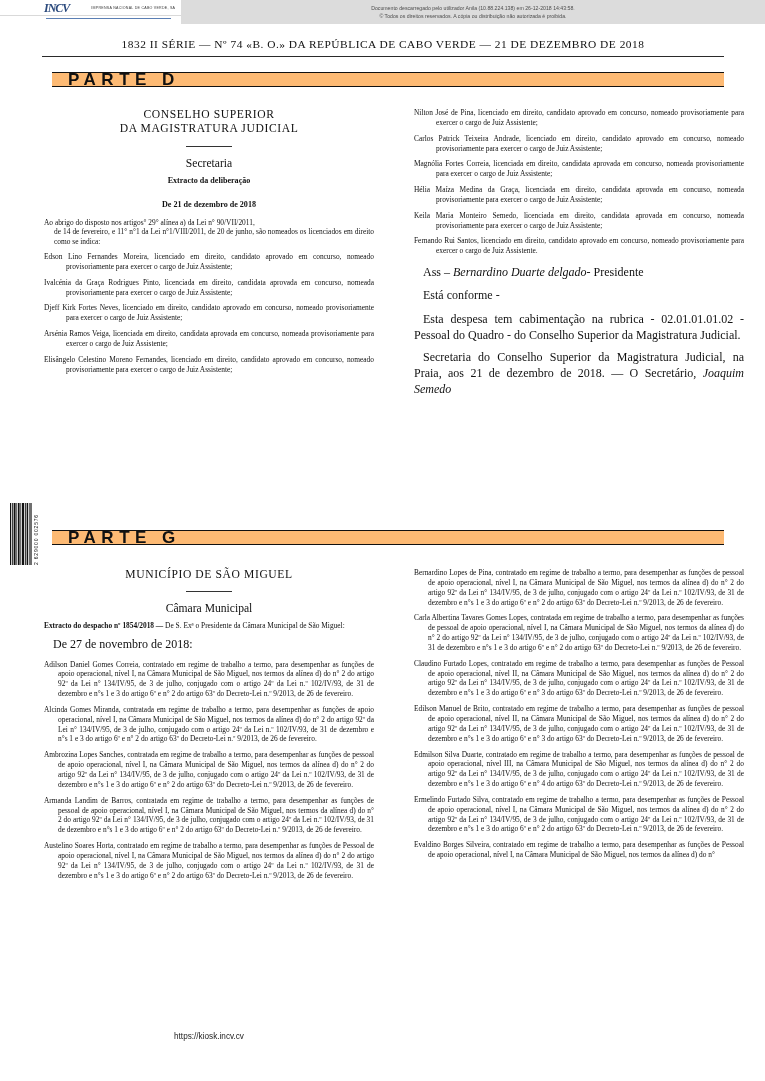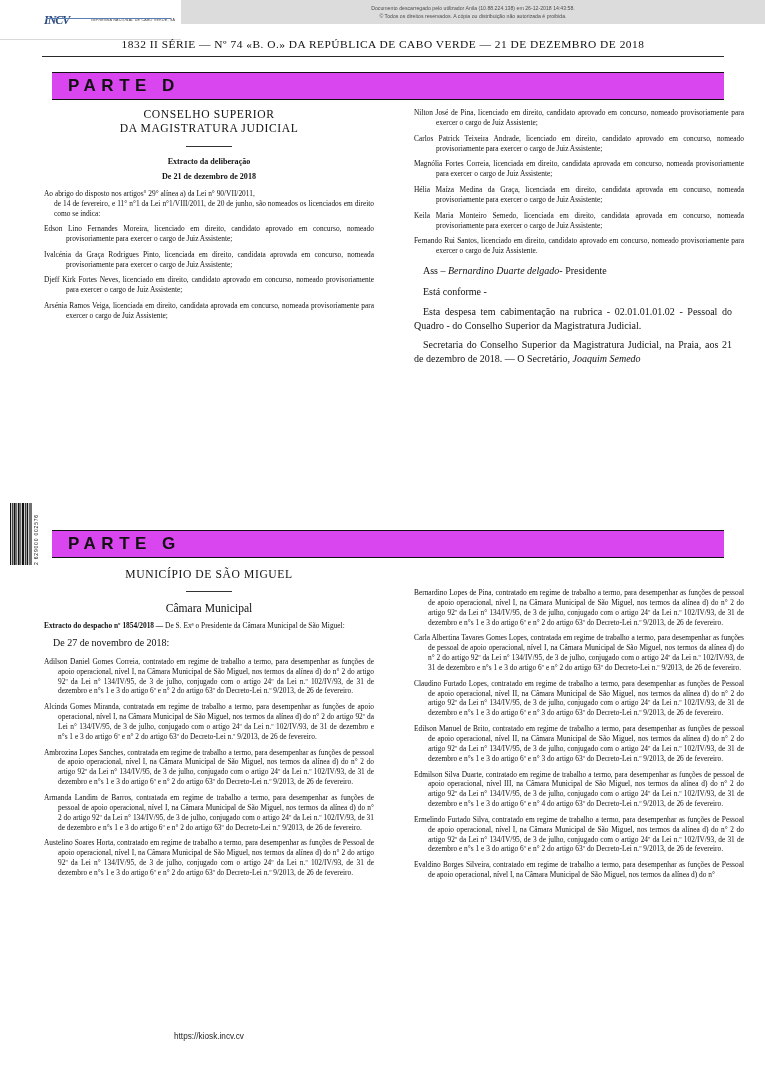--- a/index.html
+++ b/index.html
@@ -12,21 +12,21 @@
     position:relative;
     overflow:hidden;
   }
 
   
   .topbar {
     position:absolute; top:0; left:0; width:765px; height:24px;
     display:flex; align-items:stretch;
   }
   .logo-box {
-    width:181px; height:40px; background:#ffffff;
+    width:181px; height:16px; background:#ffffff;
     display:flex; align-items:center; gap:22px;
     padding-left:44px;
     border-bottom:1px solid #d9d9d9;
   }
   .logo-mark {
     font-family:"Liberation Serif", serif;
     font-style:italic; font-weight:bold;
     font-size:12px; color:#2b4a7d; letter-spacing:-1px;
     line-height:1;
   }
@@ -59,22 +59,22 @@
     font-size:11.4px; letter-spacing:0.5px; color:#111;
     white-space:nowrap;
   }
   .runhead-rule {
     position:absolute; top:56px; left:42px; width:682px; height:1px;
     background:#2a2a2a;
   }
 
   
   .banner {
-    position:absolute; left:52px; width:672px; height:28px;
-    background:#d946ef;
+    position:absolute; left:52px; width:672px; height:15px;
+    background:#fdba74;
     border-top:1.6px solid #111; border-bottom:1.6px solid #111;
     display:flex; align-items:center;
   }
   .banner span {
     font-family:"Liberation Sans", sans-serif;
     font-weight:bold; font-size:17px; letter-spacing:5.5px;
     color:#111; padding-left:16px;
   }
 
   
@@ -91,39 +91,39 @@
     width:46px; height:1px; background:#333;
     margin:9px auto 9px auto;
   }
   .sec-title {
     text-align:center; font-size:11.6px; line-height:1.3; color:#111;
     margin-bottom:4px;
   }
   .sec-sub {
     text-align:center; font-weight:bold; font-size:8.1px; line-height:1.45; color:#111;
   }
-  .sec-sub.tight { margin-top:3px;text-align:center; }
+  .sec-sub.tight { margin-top:12px;text-align:center; }
 
   p.body {
     font-size:7.4px; line-height:1.33; text-align:justify; color:#111;
     margin:0 0 5px 0;
   }
   p.intro { margin-top:7px; text-indent:0; }
   p.intro .l2 { display:block; padding-left:10px; }
 
   p.entry {
     font-size:7.4px; line-height:1.33; text-align:justify; color:#111;
     margin:0 0 6px 0;
     padding-left:22px; text-indent:-22px;
   }
   p.entry.ind-narrow { padding-left:14px; text-indent:-14px; }
 
   p.plain {
-    font-size:10px; line-height:1.35; text-align:justify; color:#111;
-    margin:0 12px 6px 0;
+    font-size:12px; line-height:1.35; text-align:justify; color:#111;
+    margin:0 0 6px 0;
   }
   p.plain.indent1 { padding-left:9px; }
   p.plain.firstind { text-indent:9px; }
 
   i { font-style:italic; }
   b { font-weight:bold; }
 
   
   .barcode {
     position:absolute; left:10px; top:503px;
@@ -175,32 +175,34 @@
 <div class="banner" style="top:72px;">
   <span>PARTE D</span>
 </div>
 
 <div class="col left" style="top:108px;">
   <div class="org-title">
     <div>CONSELHO SUPERIOR</div>
     <div>DA MAGISTRATURA JUDICIAL</div>
   </div>
   <div class="dash-rule"></div>
+  <div class="sec-title">Secretaria</div>
   <div class="sec-sub">Extracto da deliberação</div>
   <div class="sec-sub tight">De 21 de dezembro de 2018</div>
 
   <p class="body intro">
     <span>Ao abrigo do disposto nos artigos° 29° alínea a) da Lei n° 90/VII/2011,</span>
     <span class="l2">de 14 de fevereiro, e 11° n°1 da Lei n°1/VIII/2011, de 20 de junho, são nomeados os licenciados em direito como se indica:</span>
   </p>
 
   <p class="entry">Edson Lino Fernandes Moreira, licenciado em direito, candidato aprovado em concurso, nomeado provisoriamente para exercer o cargo de Juiz Assistente;</p>
   <p class="entry">Ivalcénia da Graça Rodrigues Pinto, licenciada em direito, candidata aprovada em concurso, nomeada provisoriamente para exercer o cargo de Juiz Assistente;</p>
   <p class="entry">Djeff Kirk Fortes Neves, licenciado em direito, candidato aprovado em concurso, nomeado provisoriamente para exercer o cargo de Juiz Assistente;</p>
   <p class="entry">Arsénia Ramos Veiga, licenciada em direito, candidata aprovada em concurso, nomeada provisoriamente para exercer o cargo de Juiz Assistente;</p>
+  <p class="entry">Elisângelo Celestino Moreno Fernandes, licenciado em direito, candidato aprovado em concurso, nomeado provisoriamente para exercer o cargo de Juiz Assistente;</p>
 </div>
 
 <div class="col right" style="top:108px;">
   <p class="entry">Nilton José de Pina, licenciado em direito, candidato aprovado em concurso, nomeado provisoriamente para exercer o cargo de Juiz Assistente;</p>
   <p class="entry">Carlos Patrick Teixeira Andrade, licenciado em direito, candidato aprovado em concurso, nomeado provisoriamente para exercer o cargo de Juiz Assistente;</p>
   <p class="entry">Magnólia Fortes Correia, licenciada em direito, candidata aprovada em concurso, nomeada provisoriamente para exercer o cargo de Juiz Assistente;</p>
   <p class="entry">Hélia Maíza Medina da Graça, licenciada em direito, candidata aprovada em concurso, nomeada provisoriamente para exercer o cargo de Juiz Assistente;</p>
   <p class="entry">Keila Maria Monteiro Semedo, licenciada em direito, candidata aprovada em concurso, nomeada provisoriamente para exercer o cargo de Juiz Assistente;</p>
   <p class="entry">Fernando Rui Santos, licenciado em direito, candidato aprovado em concurso, nomeado provisoriamente para exercer o cargo de Juiz Assistente.</p>
 
@@ -247,21 +249,21 @@
 
   <p class="plain indent1" style="margin-top:4px;margin-bottom:7px;">De 27 de novembro de 2018:</p>
 
   <p class="entry ind-narrow">Adilson Daniel Gomes Correia, contratado em regime de trabalho a termo, para desempenhar as funções de apoio operacional, nível I, na Câmara Municipal de São Miguel, nos termos da alínea d) do n° 2 do artigo 92º da Lei n° 134/IV/95, de 3 de julho, conjugado com o artigo 24º da Lei n.º 102/IV/93, de 31 de dezembro e n°s 1 e 3 do artigo 6º e n° 2 do artigo 63º do Decreto-Lei n.º 9/2013, de 26 de fevereiro.</p>
   <p class="entry ind-narrow">Alcinda Gomes Miranda, contratada em regime de trabalho a termo, para desempenhar as funções de apoio operacional, nível I, na Câmara Municipal de São Miguel, nos termos da alínea d) do n° 2 do artigo 92º da Lei n° 134/IV/95, de 3 de julho, conjugado com o artigo 24º da Lei n.º 102/IV/93, de 31 de dezembro e n°s 1 e 3 do artigo 6º e n° 2 do artigo 63º do Decreto-Lei n.º 9/2013, de 26 de fevereiro.</p>
   <p class="entry ind-narrow">Ambrozina Lopes Sanches, contratada em regime de trabalho a termo, para desempenhar as funções de pessoal de apoio operacional, nível I, na Câmara Municipal de São Miguel, nos termos da alínea d) do n° 2 do artigo 92º da Lei n° 134/IV/95, de 3 de julho, conjugado com o artigo 24º da Lei n.º 102/IV/93, de 31 de dezembro e n°s 1 e 3 do artigo 6º e n° 2 do artigo 63º do Decreto-Lei n.º 9/2013, de 26 de fevereiro.</p>
   <p class="entry ind-narrow">Armanda Landim de Barros, contratada em regime de trabalho a termo, para desempenhar as funções de pessoal de apoio operacional, nível I, na Câmara Municipal de São Miguel, nos termos da alínea d) do n° 2 do artigo 92º da Lei n° 134/IV/95, de 3 de julho, conjugado com o artigo 24º da Lei n.º 102/IV/93, de 31 de dezembro e n°s 1 e 3 do artigo 6º e n° 2 do artigo 63º do Decreto-Lei n.º 9/2013, de 26 de fevereiro.</p>
   <p class="entry ind-narrow">Austelino Soares Horta, contratado em regime de trabalho a termo, para desempenhar as funções de Pessoal de apoio operacional, nível I, na Câmara Municipal de São Miguel, nos termos da alínea d) do n° 2 do artigo 92º da Lei n° 134/IV/95, de 3 de julho, conjugado com o artigo 24º da Lei n.º 102/IV/93, de 31 de dezembro e n°s 1 e 3 do artigo 6º e n° 2 do artigo 63º do Decreto-Lei n.º 9/2013, de 26 de fevereiro.</p>
 </div>
 
-<div class="col right" style="top:568px;margin-top:20px;">
+<div class="col right" style="top:568px;">
   <p class="entry ind-narrow">Bernardino Lopes de Pina, contratado em regime de trabalho a termo, para desempenhar as funções de pessoal de apoio operacional, nível I, na Câmara Municipal de São Miguel, nos termos da alínea d) do n° 2 do artigo 92º da Lei n° 134/IV/95, de 3 de julho, conjugado com o artigo 24º da Lei n.º 102/IV/93, de 31 de dezembro e n°s 1 e 3 do artigo 6º e n° 2 do artigo 63º do Decreto-Lei n.º 9/2013, de 26 de fevereiro.</p>
   <p class="entry ind-narrow">Carla Albertina Tavares Gomes Lopes, contratada em regime de trabalho a termo, para desempenhar as funções de pessoal de apoio operacional, nível I, na Câmara Municipal de São Miguel, nos termos da alínea d) do n° 2 do artigo 92º da Lei n° 134/IV/95, de 3 de julho, conjugado com o artigo 24º da Lei n.º 102/IV/93, de 31 de dezembro e n°s 1 e 3 do artigo 6º e n° 2 do artigo 63º do Decreto-Lei n.º 9/2013, de 26 de fevereiro.</p>
   <p class="entry ind-narrow">Claudino Furtado Lopes, contratado em regime de trabalho a termo, para desempenhar as funções de Pessoal de apoio operacional, nível II, na Câmara Municipal de São Miguel, nos termos da alínea d) do n° 2 do artigo 92º da Lei n° 134/IV/95, de 3 de julho, conjugado com o artigo 24º da Lei n.º 102/IV/93, de 31 de dezembro e n°s 1 e 3 do artigo 6º e n° 3 do artigo 63º do Decreto-Lei n.º 9/2013, de 26 de fevereiro.</p>
   <p class="entry ind-narrow">Edilson Manuel de Brito, contratado em regime de trabalho a termo, para desempenhar as funções de pessoal de apoio operacional, nível II, na Câmara Municipal de São Miguel, nos termos da alínea d) do n° 2 do artigo 92º da Lei n° 134/IV/95, de 3 de julho, conjugado com o artigo 24º da Lei n.º 102/IV/93, de 31 de dezembro e n°s 1 e 3 do artigo 6º e n° 3 do artigo 63º do Decreto-Lei n.º 9/2013, de 26 de fevereiro.</p>
   <p class="entry ind-narrow">Edmilson Silva Duarte, contratado em regime de trabalho a termo, para desempenhar as funções de pessoal de apoio operacional, nível III, na Câmara Municipal de São Miguel, nos termos da alínea d) do n° 2 do artigo 92º da Lei n° 134/IV/95, de 3 de julho, conjugado com o artigo 24º da Lei n.º 102/IV/93, de 31 de dezembro e n°s 1 e 3 do artigo 6º e n° 4 do artigo 63º do Decreto-Lei n.º 9/2013, de 26 de fevereiro.</p>
   <p class="entry ind-narrow">Ermelindo Furtado Silva, contratado em regime de trabalho a termo, para desempenhar as funções de Pessoal de apoio operacional, nível I, na Câmara Municipal de São Miguel, nos termos da alínea d) do n° 2 do artigo 92º da Lei n° 134/IV/95, de 3 de julho, conjugado com o artigo 24º da Lei n.º 102/IV/93, de 31 de dezembro e n°s 1 e 3 do artigo 6º e n° 2 do artigo 63º do Decreto-Lei n.º 9/2013, de 26 de fevereiro.</p>
   <p class="entry ind-narrow">Evaldino Borges Silveira, contratado em regime de trabalho a termo, para desempenhar as funções de Pessoal de apoio operacional, nível I, na Câmara Municipal de São Miguel, nos termos da alínea d) do n°</p>
 </div>
 
 <div class="footer-url">https://kiosk.incv.cv</div>

